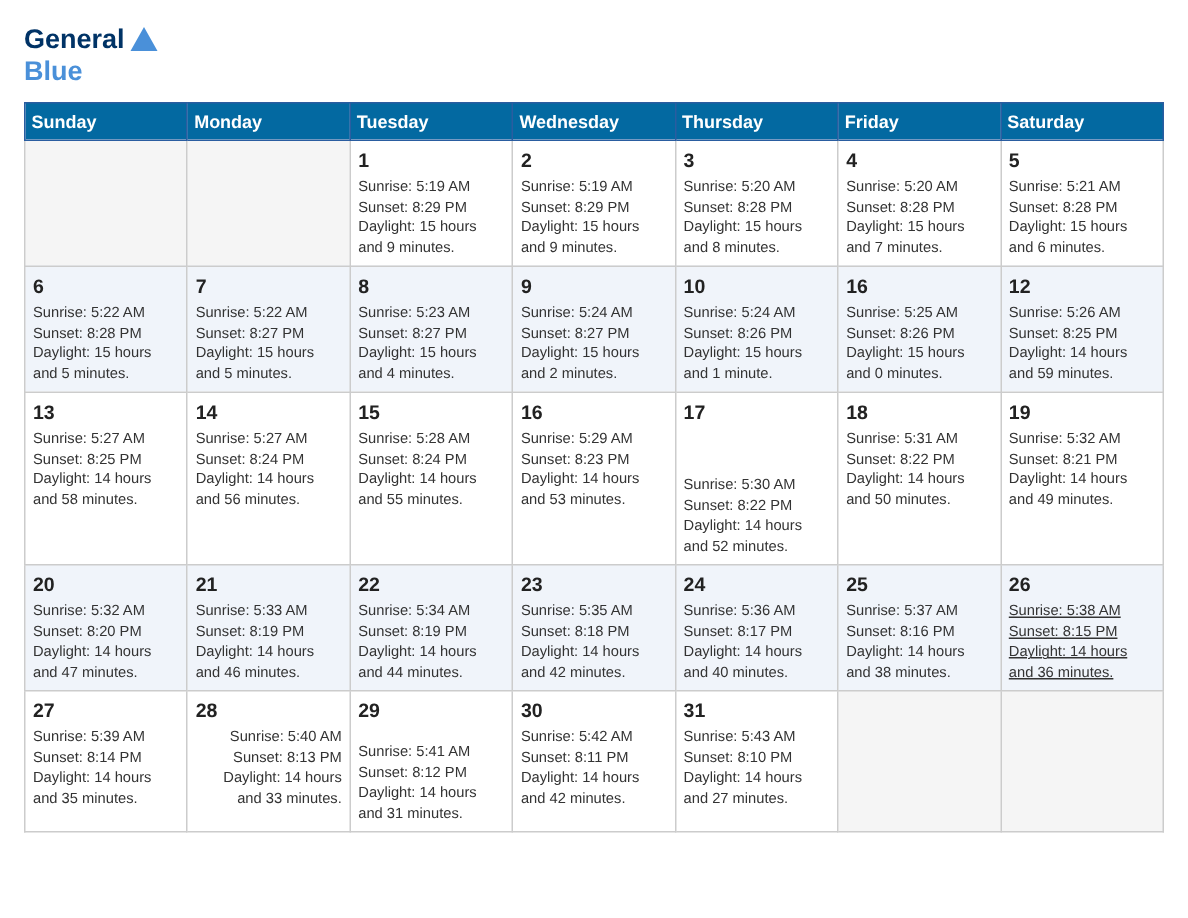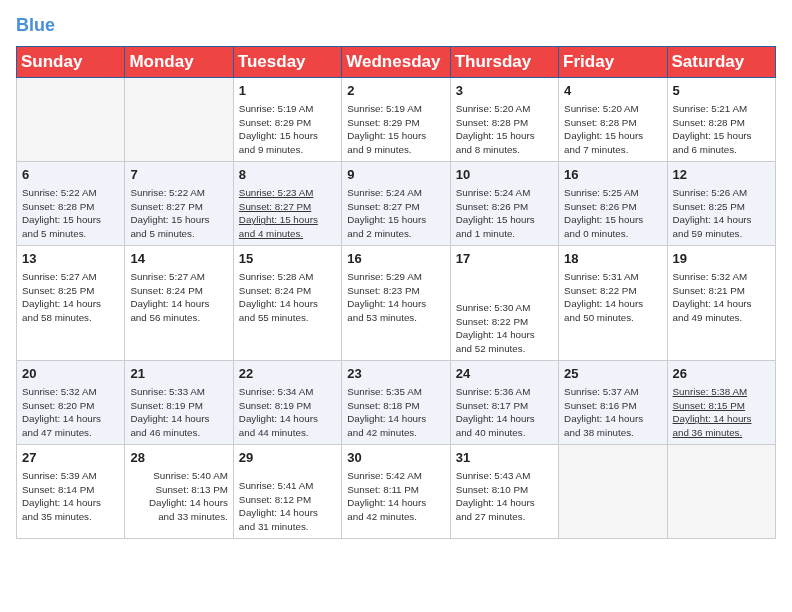--- a/index.html
+++ b/index.html
@@ -31,25 +31,25 @@
     .location-title {
       font-size: 15px;
       color: #444;
     }
     .calendar {
       width: 100%;
       border-collapse: collapse;
       font-size: 10.5px;
     }
     .calendar th {
-      background: #ef4444;
+      background: #0369a1;
       color: #fff;
       padding: 5px 4px;
       text-align: left;
-      font-size: 17px;
+      font-size: 12px;
       font-weight: bold;
       border: 1px solid #2a5da0;
     }
     .calendar td {
       border: 1px solid #ccc;
       vertical-align: top;
       padding: 4px 5px;
       width: 107px;
       min-height: 80px;
       background: #fff;
@@ -73,20 +73,27 @@
     .row-bg-alt td {
       background: #f0f4fa;
     }
   </style>
 </head>
 <body>
 
 <div class="header">
   <div class="logo">
     <div>
+      <div style="display:flex;align-items:center;">
+        <div style="font-size:18px;font-weight:bold;color:#003366;line-height:1.1;">
+          <span style="color:#003366;">General</span><svg width="22" height="22" viewBox="0 0 22 22" style="vertical-align:middle;margin:0 2px;">
+              <polygon points="11,2 20,18 2,18" fill="#4a90d9"></polygon>
+            </svg>
+        </div>
+      </div>
       <div style="font-size:18px;font-weight:bold;color:#4a90d9;line-height:1.1;">Blue</div>
     </div>
   </div>
   <div class="title-block">
     <div class="month-title"></div>
     <div class="location-title"></div>
   </div>
 </div>
 
 <table class="calendar">
@@ -144,21 +151,21 @@
 Daylight: 15 hours and 5 minutes.</div>
         </td>
         <td>
           <span class="day-number">7</span>
           <div class="day-info" style="white-space: pre-line;">Sunrise: 5:22 AM
 Sunset: 8:27 PM
 Daylight: 15 hours and 5 minutes.</div>
         </td>
         <td>
           <span class="day-number">8</span>
-          <div class="day-info" style="white-space: pre-line; text-decoration: underline;">Sunrise: 5:23 AM
+          <div class="day-info" style="white-space: pre-line;">Sunrise: 5:23 AM
 Sunset: 8:27 PM
 Daylight: 15 hours and 4 minutes.</div>
         </td>
         <td>
           <span class="day-number">9</span>
           <div class="day-info" style="white-space: pre-line;">Sunrise: 5:24 AM
 Sunset: 8:27 PM
 Daylight: 15 hours and 2 minutes.</div>
         </td>
         <td>

